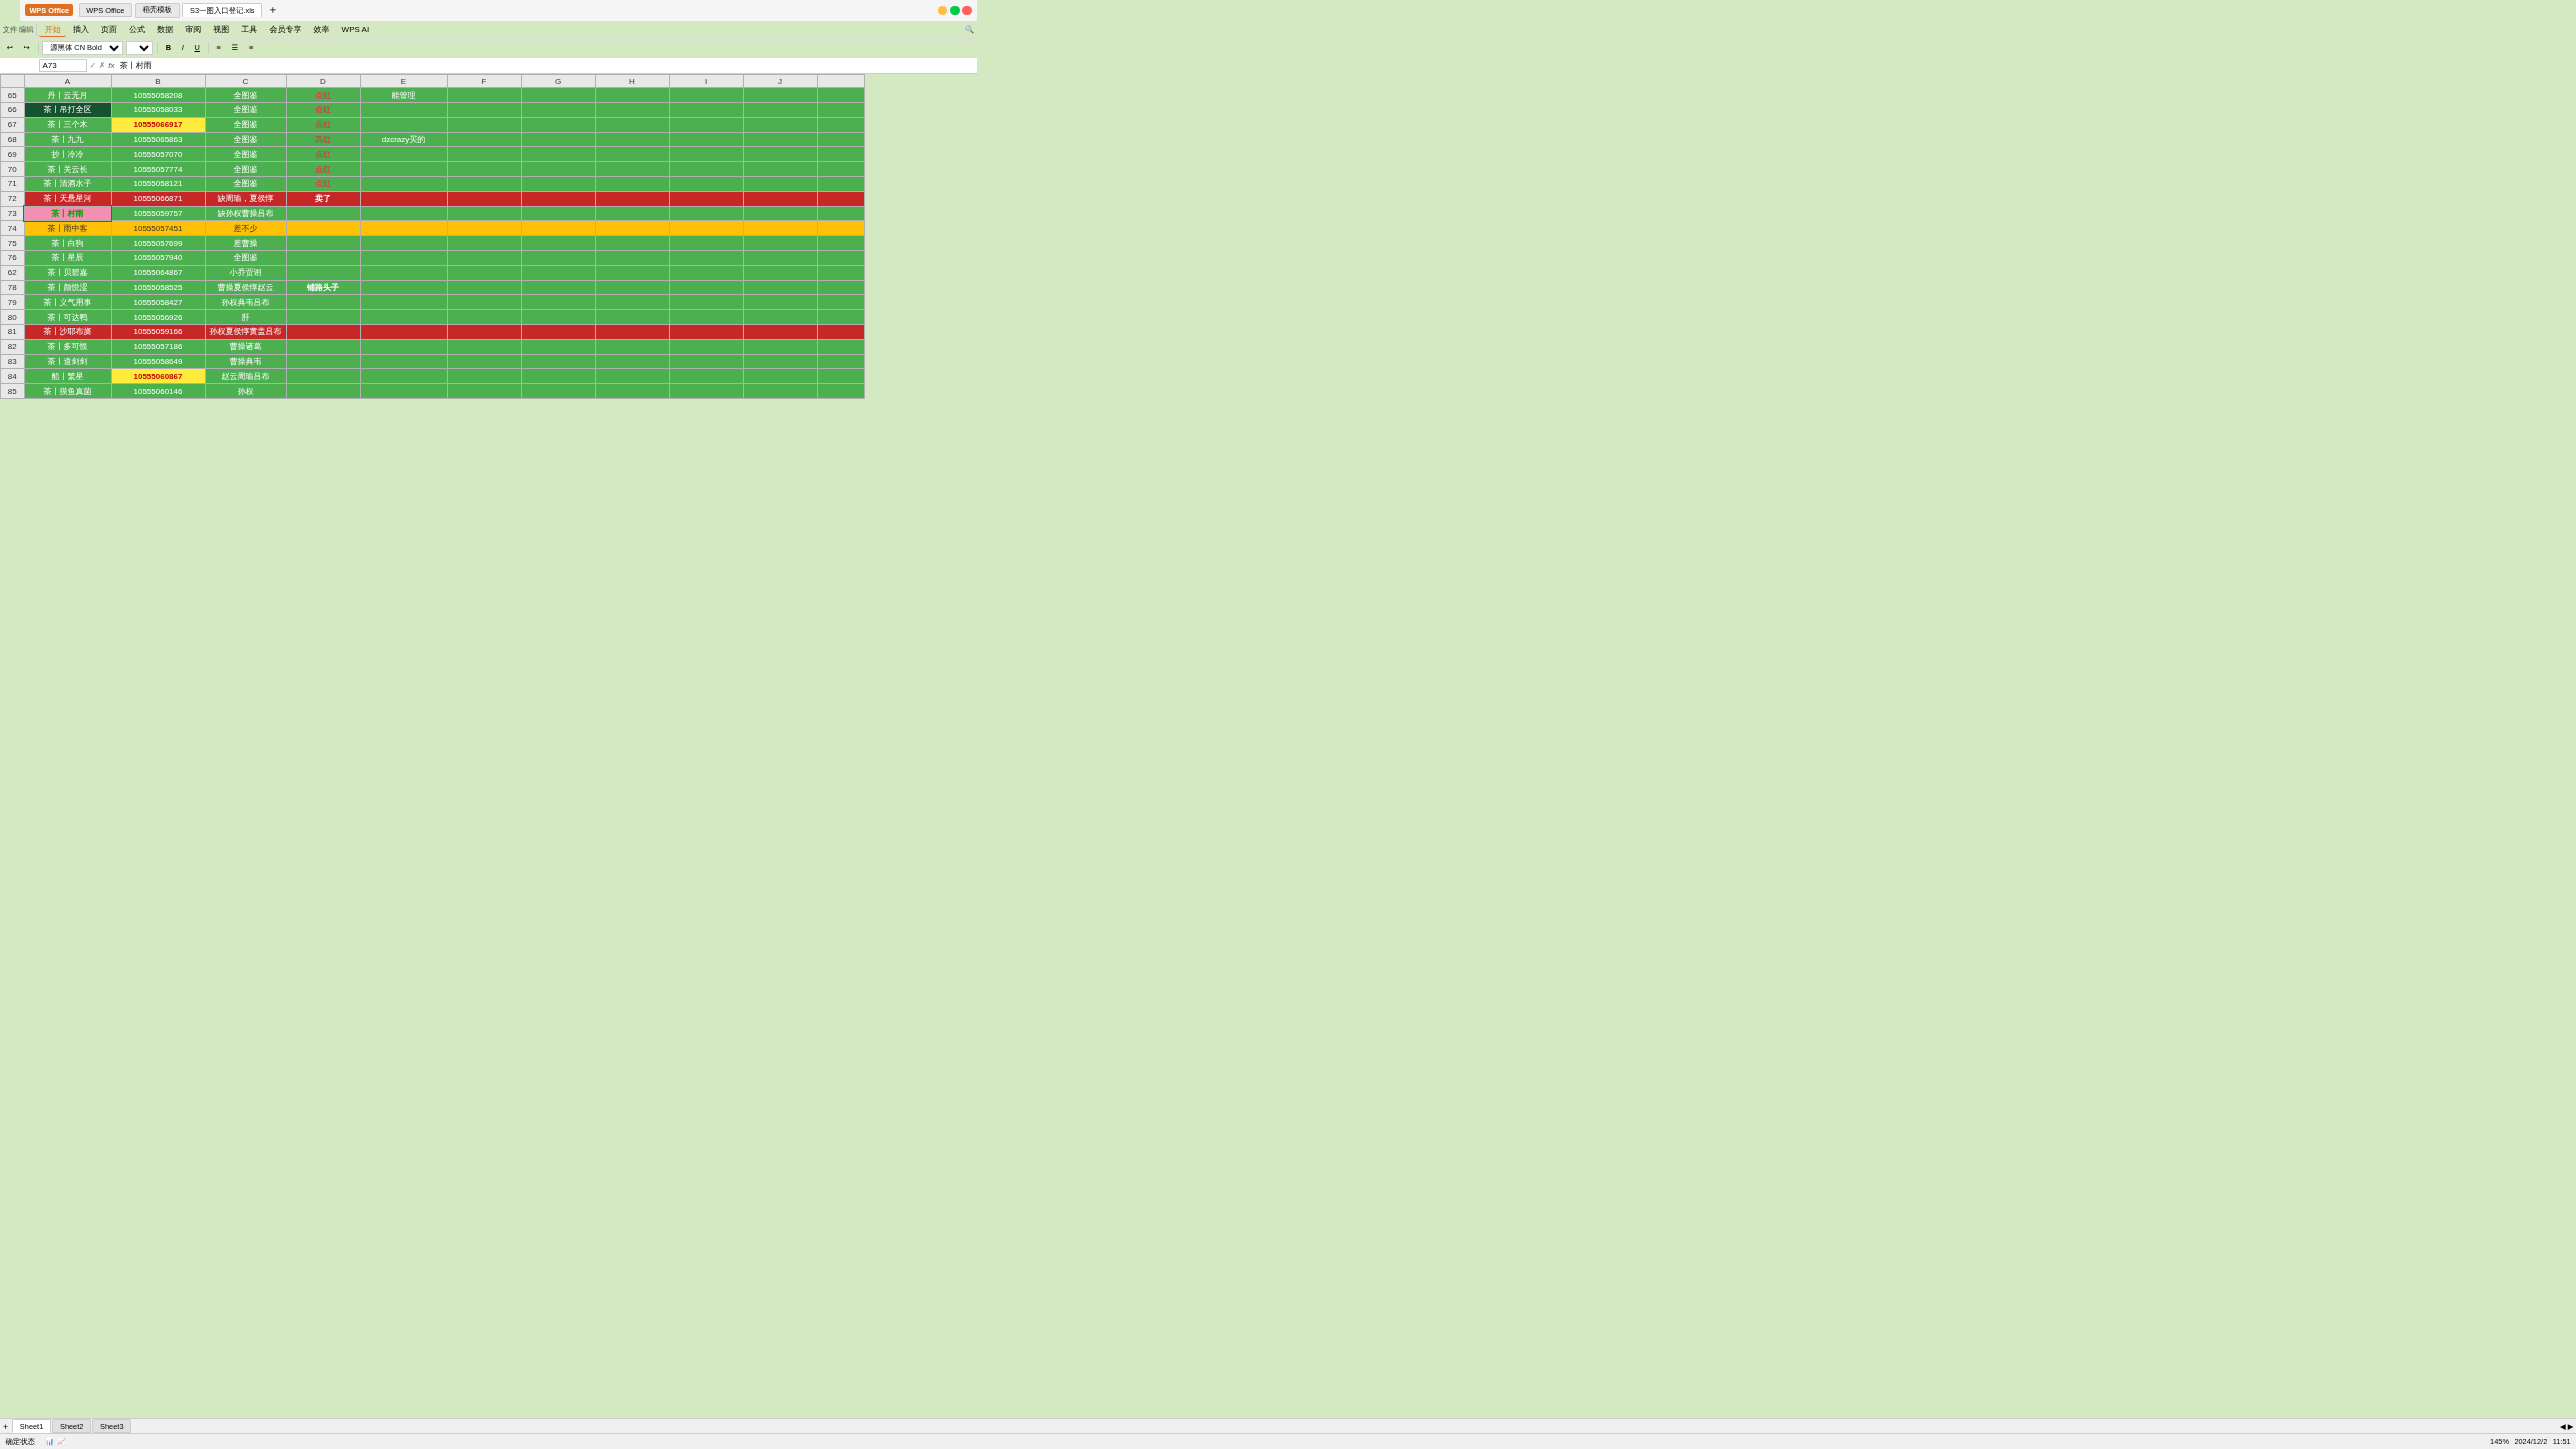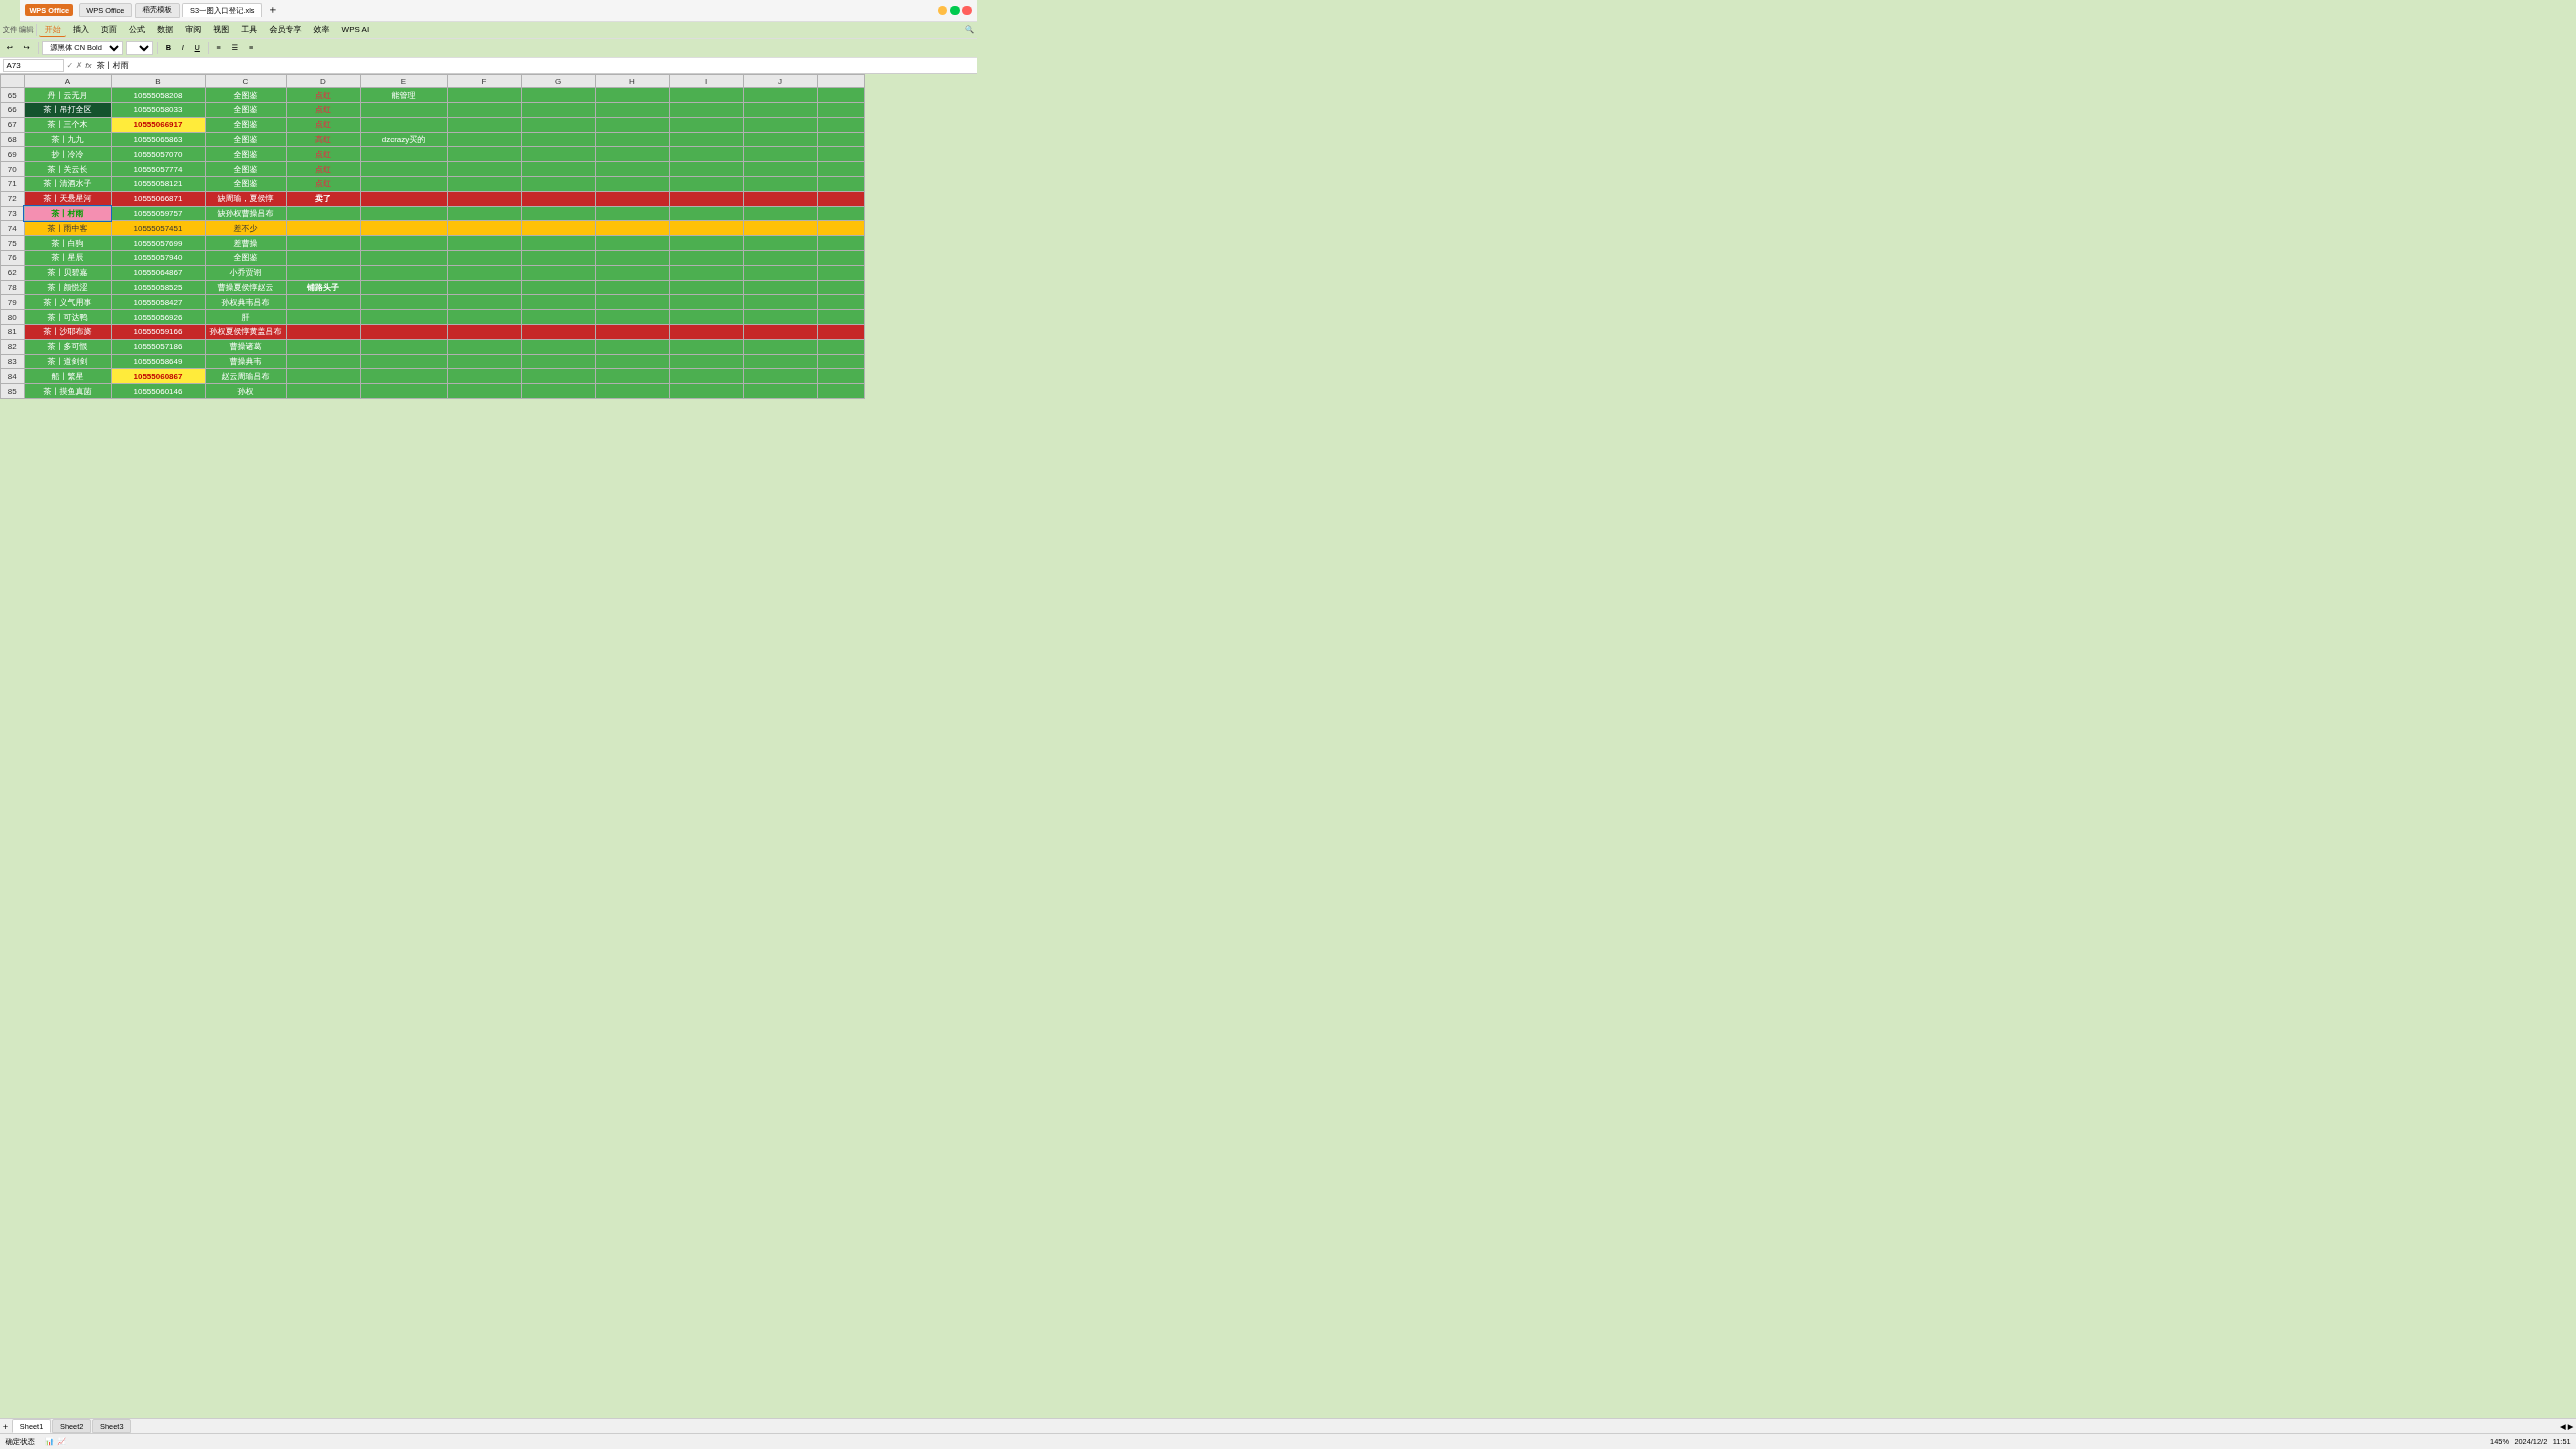--- a/index.html
+++ b/index.html
@@ -84,24 +84,25 @@
       display: flex;
       align-items: center;
       height: 16px;
       background: white;
       border-bottom: 0.7px solid #ccc;
       padding: 0 2.7px;
       gap: 2.7px;
       font-size: 8px;
     }
     .cell-ref {
-      width: 61px;
+      width: 48px;
       border: 0.7px solid #ccc;
       padding: 0.7px 2.7px;
       font-size: 8px;
+      margin-left: 36px;
     }
     .formula-input {
       flex: 1;
       border: none;
       outline: none;
       font-size: 8px;
       padding: 0.7px 2.7px;
     }
 
     

